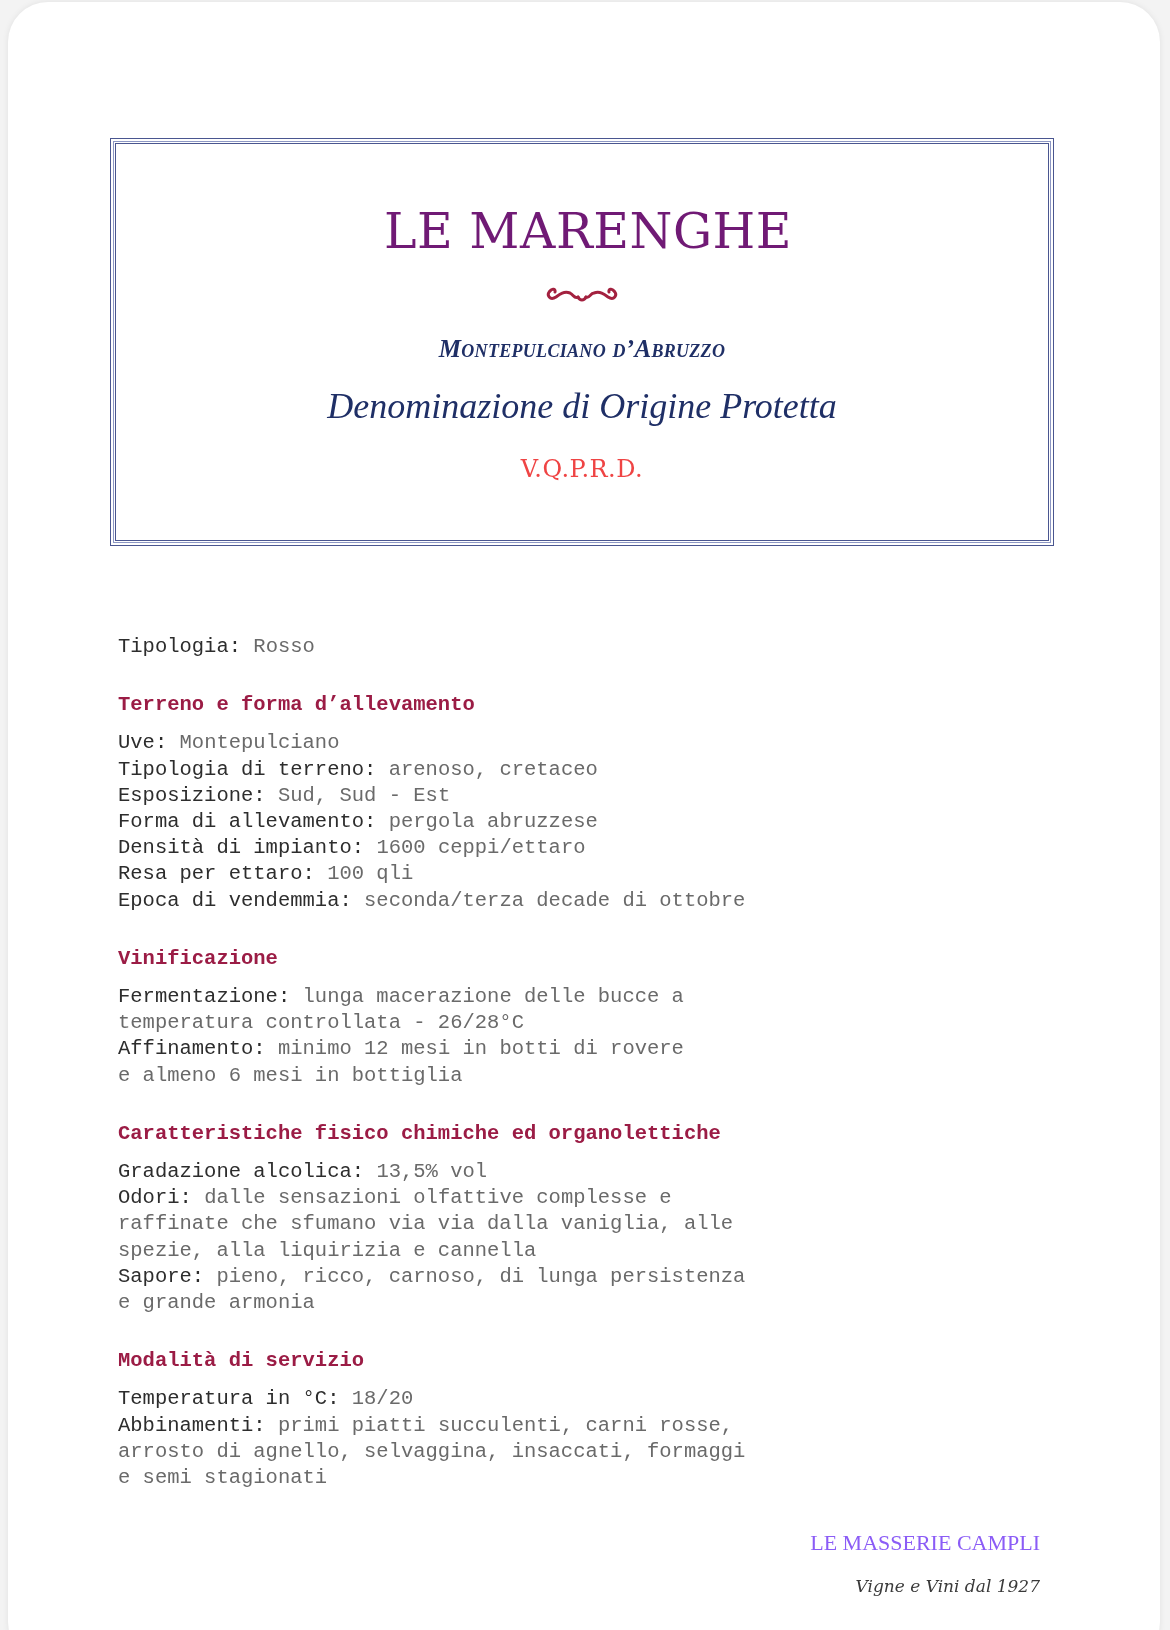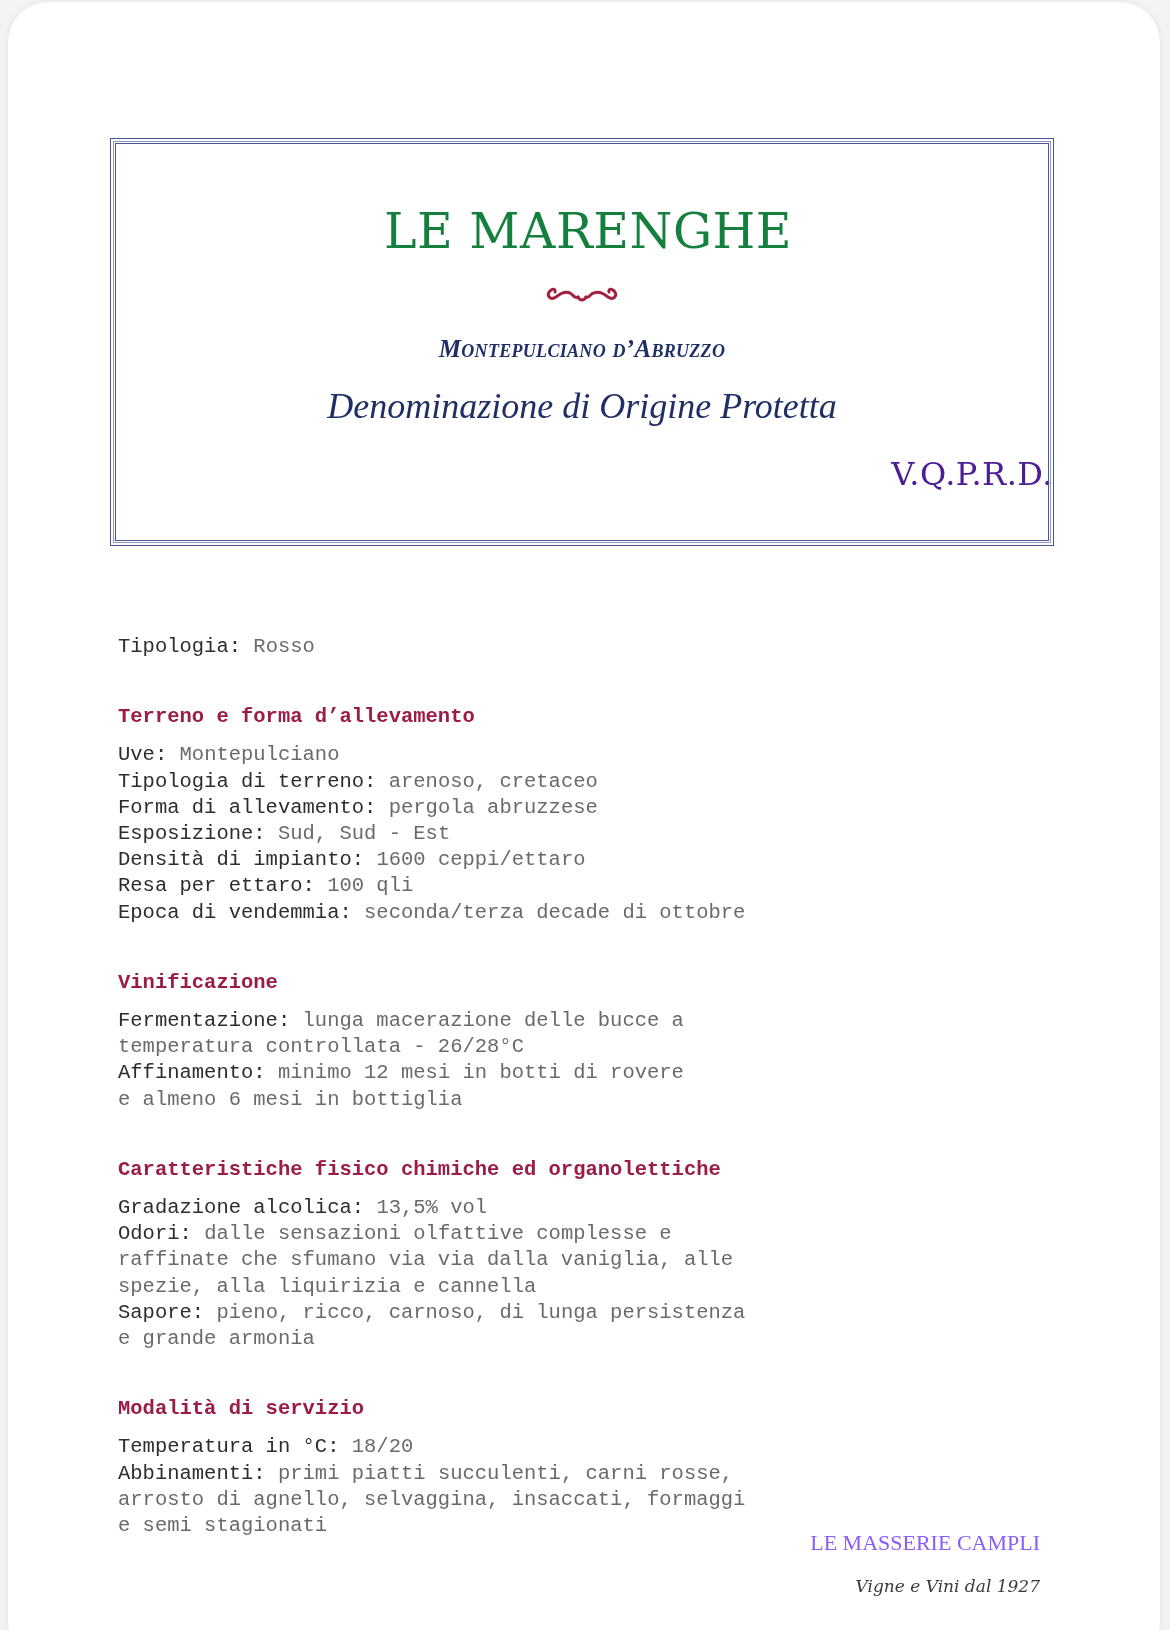--- a/index.html
+++ b/index.html
@@ -42,21 +42,21 @@
       left: 4px; top: 4px; right: 4px; bottom: 4px;
       border: 1px solid #4a5690;
     }
     .wine-name {
       position: absolute;
       left: 12px; right: 0;
       top: 64px;
       text-align: center;
       font-family: "DejaVu Serif", serif;
       font-size: 49px;
-      color: #15803d;
+      color: #701a75;
       letter-spacing: 0.5px;
       font-weight: normal;
     }
     .ornament {
       position: absolute;
       left: 0; right: 0;
       top: 144px;
       text-align: center;
       height: 24px;
     }
@@ -81,43 +81,43 @@
       text-align: center;
       font-family: "Liberation Serif", serif;
       font-style: italic;
       font-size: 36px;
       color: #1f2f66;
     }
     .vqprd {
       position: absolute;
       left: 0; right: 0;
       top: 316px;
-      text-align: right;
+      text-align: center;
       font-family: "DejaVu Serif", serif;
-      font-size: 32px;
-      color: #4c1d95;
+      font-size: 24px;
+      color: #ef4444;
       letter-spacing: 0.5px;
     }
 
     .specs {
       position: absolute;
       left: 110px;
       top: 632px;
       width: 900px;
       font-family: "Liberation Mono", monospace;
       font-size: 20.5px;
       line-height: 26.2px;
       color: #6a6a6a;
     }
     .spec-line { white-space: pre-wrap; }
     .spec-key { color: #2d2d2d; font-weight: normal; }
     .section-title {
       color: #9b1c45;
       font-weight: bold;
-      margin-top: 44px;
+      margin-top: 32px;
       margin-bottom: 12px;
     }
     .top-line { margin-bottom: 0; }
 
     .footer {
       position: absolute;
       right: 120px;
       top: 1528px;
       text-align: right;
     }
@@ -157,22 +157,22 @@
     <div class="denomination">Denominazione di Origine Protetta</div>
     <div class="vqprd">V.Q.P.R.D.</div>
   </div>
 
   <div class="specs">
     <div class="spec-line top-line"><span class="spec-key">Tipologia</span><span class="spec-key">:</span> <span>Rosso</span></div>
 
     <div class="section-title">Terreno e forma d’allevamento</div>
     <div class="spec-line"><span class="spec-key">Uve</span><span class="spec-key">:</span> <span>Montepulciano</span></div>
     <div class="spec-line"><span class="spec-key">Tipologia di terreno</span><span class="spec-key">:</span> <span>arenoso, cretaceo</span></div>
+    <div class="spec-line"><span class="spec-key">Esposizione</span><span class="spec-key">:</span> <span>Sud, Sud - Est</span></div>
     <div class="spec-line"><span class="spec-key">Forma di allevamento</span><span class="spec-key">:</span> <span>pergola abruzzese</span></div>
-    <div class="spec-line"><span class="spec-key">Esposizione</span><span class="spec-key">:</span> <span>Sud, Sud - Est</span></div>
     <div class="spec-line"><span class="spec-key">Densità di impianto</span><span class="spec-key">:</span> <span>1600 ceppi/ettaro</span></div>
     <div class="spec-line"><span class="spec-key">Resa per ettaro</span><span class="spec-key">:</span> <span>100 qli</span></div>
     <div class="spec-line"><span class="spec-key">Epoca di vendemmia</span><span class="spec-key">:</span> <span>seconda/terza decade di ottobre</span></div>
 
     <div class="section-title">Vinificazione</div>
     <div class="spec-line"><span class="spec-key">Fermentazione</span><span class="spec-key">:</span> <span>lunga macerazione delle bucce a
 temperatura controllata - 26/28°C</span></div>
     <div class="spec-line"><span class="spec-key">Affinamento</span><span class="spec-key">:</span> <span>minimo 12 mesi in botti di rovere
 e almeno 6 mesi in bottiglia</span></div>
 

